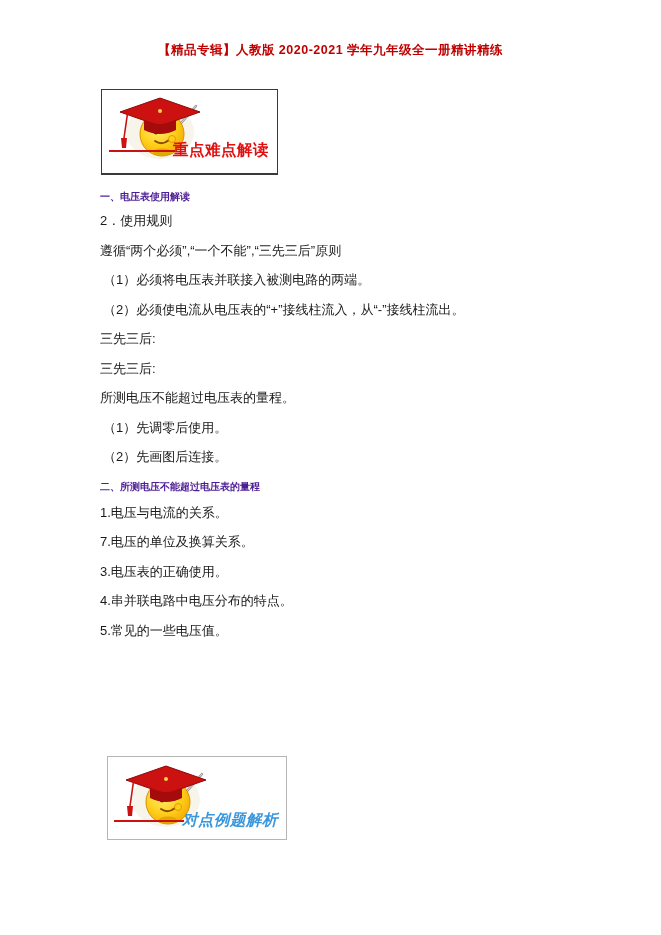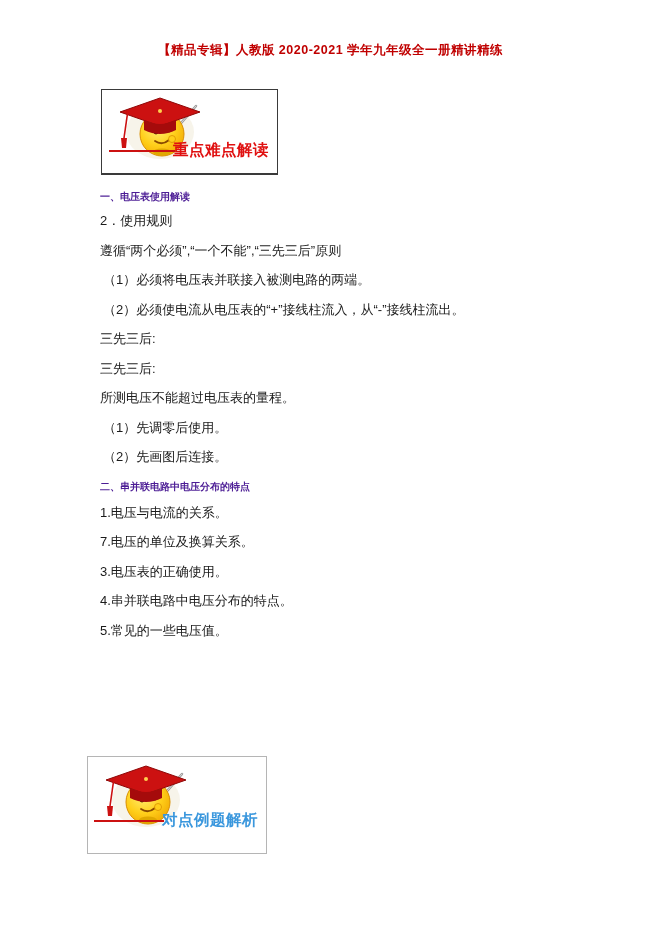--- a/index.html
+++ b/index.html
@@ -21,22 +21,23 @@
   .banner-box{
     position:absolute;
     background:#fff;
     box-sizing:border-box;
   }
   .banner-box.top{
     left:101px;top:89px;width:177px;height:86px;
     border:1px solid #3a3a3a;border-bottom-width:2px;
   }
   .banner-box.bottom{
-    left:87px;top:756px;width:180px;height:98px;
+    left:107px;top:756px;width:180px;height:84px;
     border:1px solid #b5b5b5;
+    font-style:italic;
   }
   .banner-icon{position:absolute;left:6px;top:4px;}
   .banner-line{
     position:absolute;height:2px;background:#cc1111;
   }
   .banner-box.top .banner-line{left:7px;top:60px;width:66px;}
   .banner-box.bottom .banner-line{left:6px;top:63px;width:70px;}
   .banner-label{
     position:absolute;
     font-weight:bold;font-size:15.5px;
@@ -103,21 +104,21 @@
     <div class="sec-heading">一、电压表使用解读</div>
     <p>2．使用规则</p>
     <p>遵循“两个必须”,“一个不能”,“三先三后”原则</p>
     <p class="indent">（1）必须将电压表并联接入被测电路的两端。</p>
     <p class="indent">（2）必须使电流从电压表的“+”接线柱流入，从“-”接线柱流出。</p>
     <p>三先三后:</p>
     <p>三先三后:</p>
     <p>所测电压不能超过电压表的量程。</p>
     <p class="indent">（1）先调零后使用。</p>
     <p class="indent">（2）先画图后连接。</p>
-    <div class="sec-heading second">二、串并联电路中电压分布的特点</div>
+    <div class="sec-heading second">二、所测电压不能超过电压表的量程</div>
     <p>1.电压与电流的关系。</p>
     <p>7.电压的单位及换算关系。</p>
     <p>3.电压表的正确使用。</p>
     <p>4.串并联电路中电压分布的特点。</p>
     <p>5.常见的一些电压值。</p>
   </div>
 
   <div class="banner-box bottom">
     <span class="banner-icon">
       <svg width="104" height="68" viewBox="0 0 104 66">

